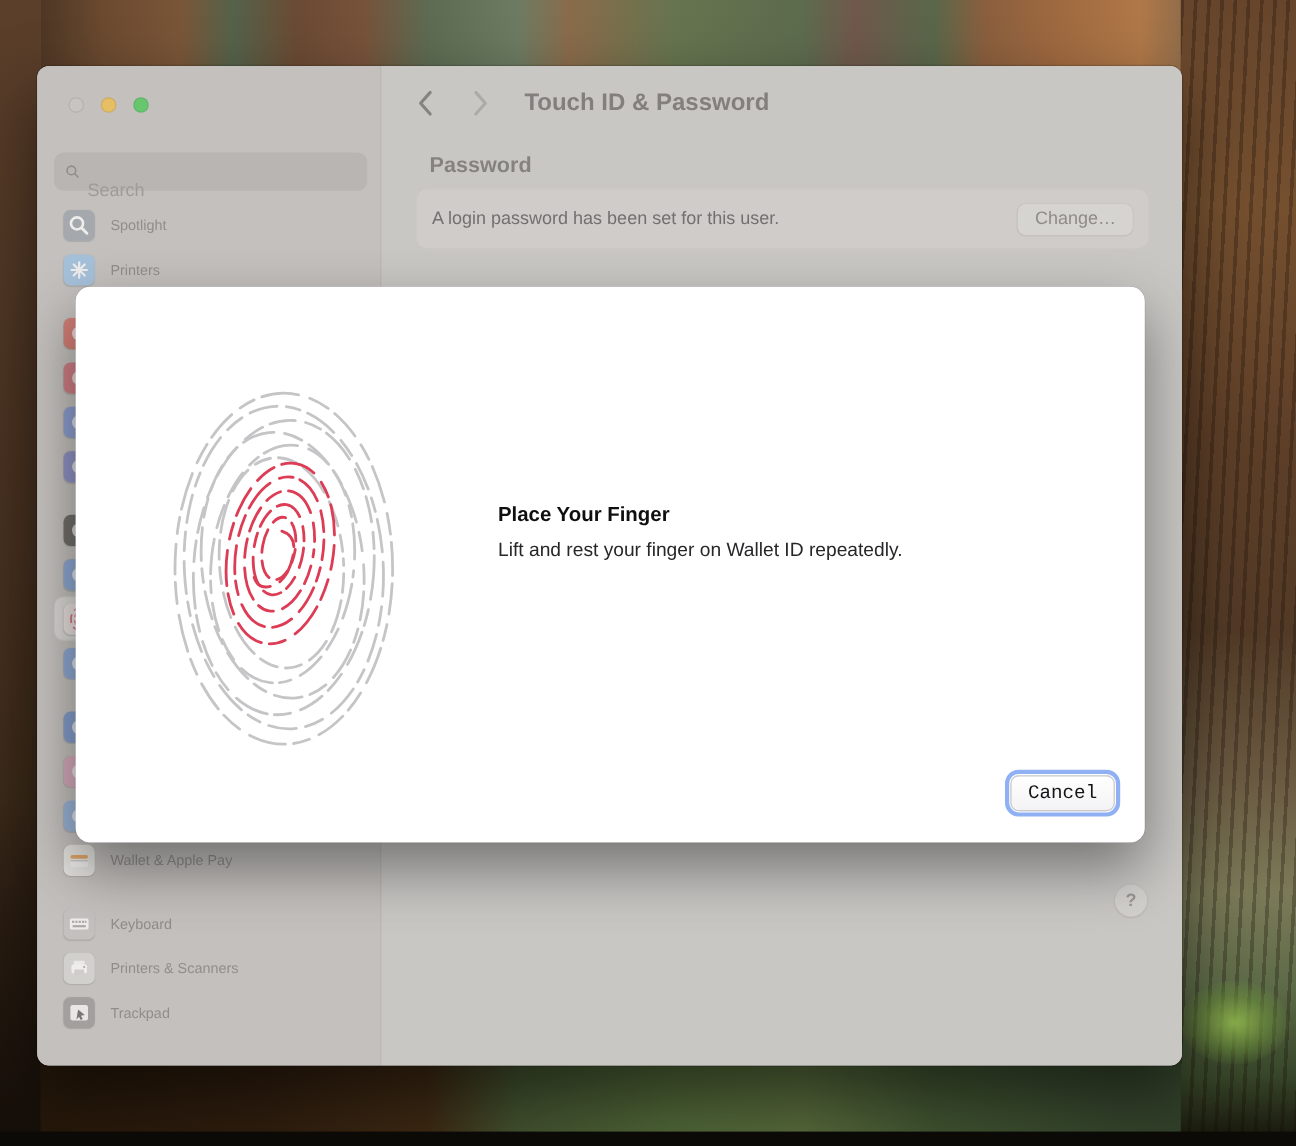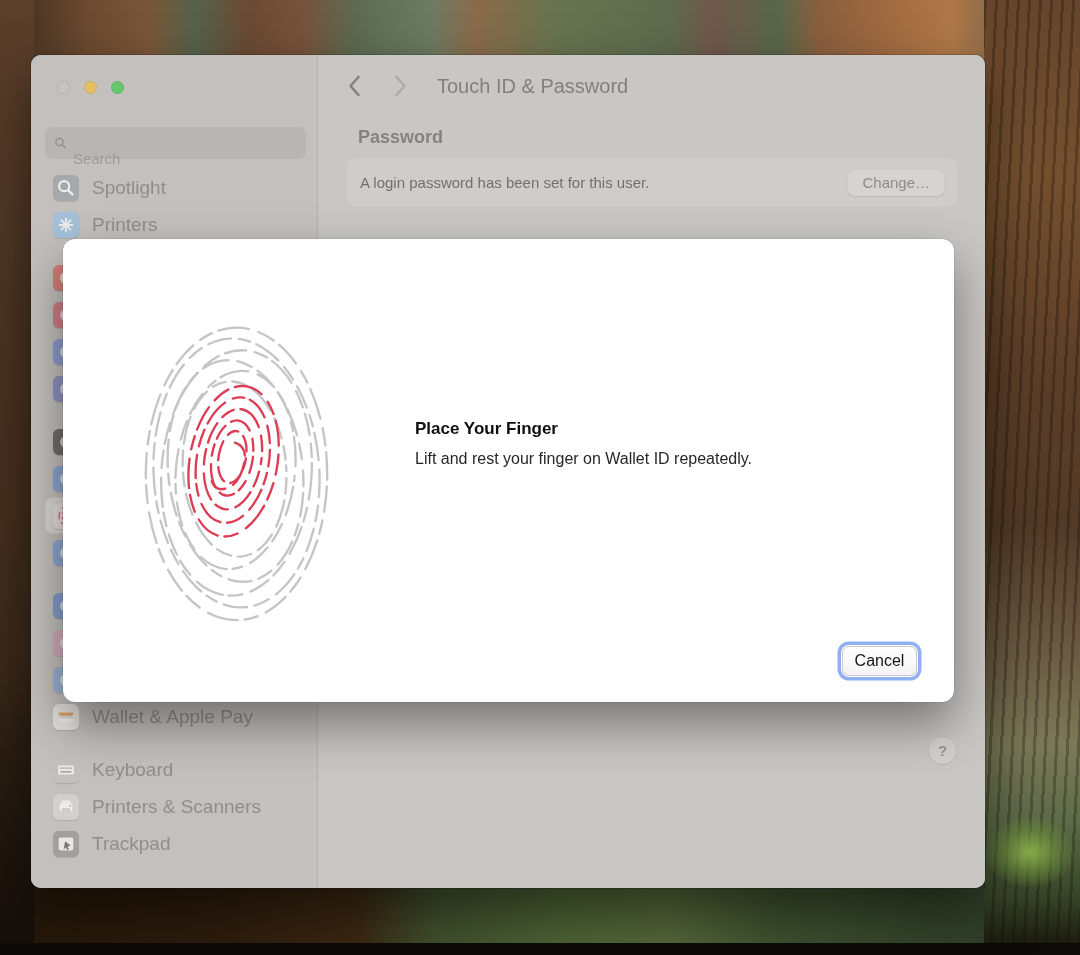--- a/index.html
+++ b/index.html
@@ -43,46 +43,46 @@
     width:100%; font-family:inherit;margin-top:30px; }
   .search input::placeholder { color:#85837f; }
 
   .sb-list { position:absolute; left:14px; top:114px; width:261px; }
   .sb-group { margin-bottom:16px; }
   .sb-row { height:37px; display:flex; align-items:center; gap:13px; padding:0 8px; border-radius:8px; }
   .sb-row.selected { background:rgba(255,255,255,0.5); box-shadow:inset 0 0 0 1px rgba(0,0,0,0.06); }
   .sb-icon { width:26px; height:26px; border-radius:6px; flex:0 0 26px; display:flex;
     align-items:center; justify-content:center; box-shadow:0 0.5px 1px rgba(0,0,0,0.18); overflow:hidden; }
   .sb-icon svg { width:22px; height:22px; }
-  .sb-label { font-size:19px; color:#6f6d6a; white-space:nowrap; }
+  .sb-label { font-size:12px; color:#6f6d6a; white-space:nowrap; }
 
   .main { position:absolute; left:287px; top:0; right:0; bottom:0; background:#c7c5c2; }
   .nav { position:absolute; top:18px; left:24px; display:flex; align-items:center; gap:22px; }
   .nav-btn { width:24px; height:26px; display:flex; align-items:center; justify-content:center;
     background:none; border:none; }
-  .page-title { position:absolute; top:20px; left:119px; font-size:20px; font-weight:400; color:#595755; }
+  .page-title { position:absolute; top:20px; left:119px; font-size:20px; font-weight:700; color:#595755; }
   .section-label { position:absolute; top:72px; left:40px; font-size:18px; font-weight:700; color:#5f5d5a; }
   .card { position:absolute; left:28px; top:102px; width:612px; height:51px; border-radius:10px;
     background:#cfcdca; box-shadow:inset 0 0 0 1px rgba(0,0,0,0.045); display:flex; align-items:center;
     padding:0 14px; }
   .card-text { font-size:15px; color:#404040; flex:1; }
   .change-btn { font-family:inherit; font-size:15px; color:#6c6a67; background:#dbd9d6;
     border:none; border-radius:7px; padding:4px 14px; height:26px; box-shadow:0 0.5px 1.5px rgba(0,0,0,0.15); }
   .help-btn { position:absolute; right:29px; bottom:124px; width:27px; height:27px; border-radius:50%;
     background:#d6d4d1; border:none; box-shadow:0 0.5px 2px rgba(0,0,0,0.22); font-size:15px; font-weight:700;
     color:#7b7977; font-family:inherit; }
 
   
   .sheet { position:absolute; left:63px; top:239px; width:891px; height:463px; background:#ffffff;
     border-radius:12px; box-shadow:0 22px 50px rgba(0,0,0,0.42), 0 0 0 0.5px rgba(0,0,0,0.12); z-index:100; }
   .fp-wrap { position:absolute; left:76px; top:76px; width:195px; height:312px; }
   .dlg-title { position:absolute; left:352px; top:180px; font-size:17px; font-weight:700; color:#0f0f10; }
   .dlg-msg { position:absolute; left:352px; top:211px; font-size:16px; color:#27272a; }
-  .cancel-btn { position:absolute; left:779px; top:407px; width:75px; height:30px; border-radius:7px;
-    background:linear-gradient(180deg,#ffffff,#f3f3f5); border:1px solid #c9c9ce; font-family:Liberation Sans, sans-serif;
+  .cancel-btn { position:absolute; left:779px; top:407px; width:87px; height:30px; border-radius:7px;
+    background:linear-gradient(180deg,#ffffff,#f3f3f5); border:1px solid #c9c9ce; font-family:Liberation Mono, monospace;
     font-size:16px; color:#141416; box-shadow:0 0 0 1px #ffffff, 0 0 0 4.5px var(--ring,#8fb0f2); outline:none; }
 </style>
 </head>
 <body>
 
 <div class="screen">
 
   <div class="wp">
     <div class="wp-base"></div>
     <div class="wp-top"></div>

